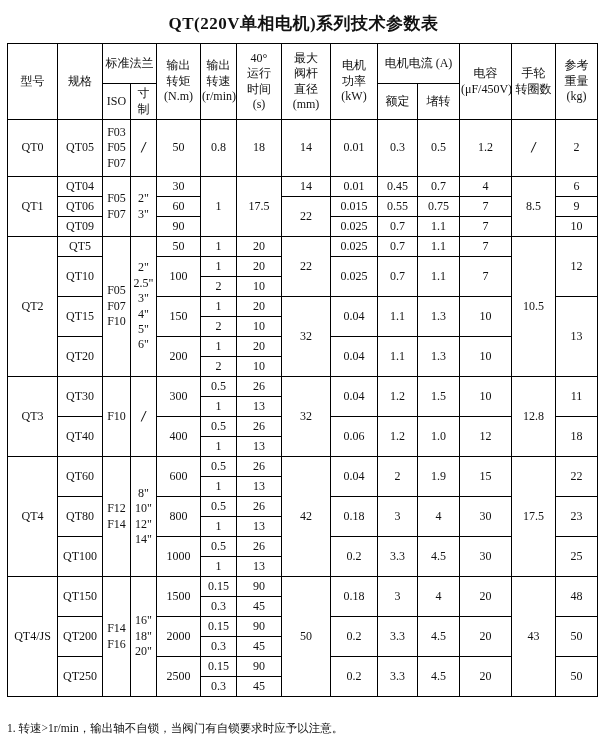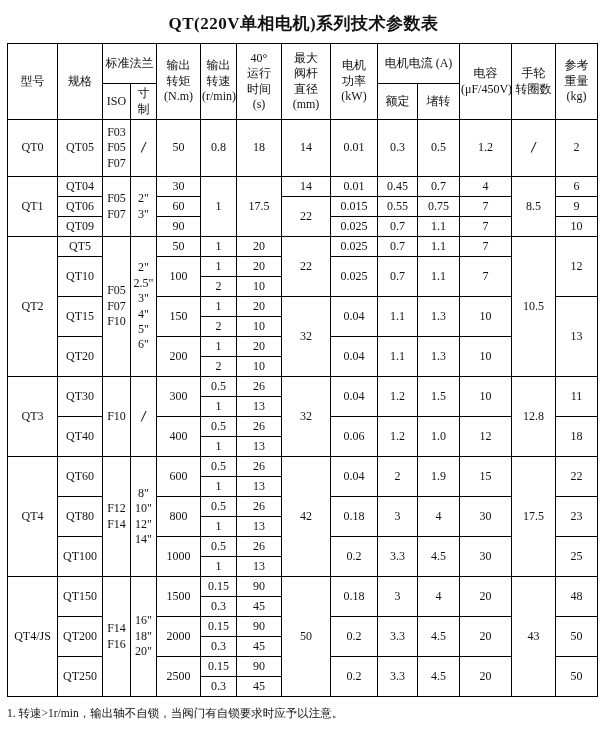--- a/index.html
+++ b/index.html
@@ -47,21 +47,21 @@
   tbody tr { height: 20px; }
   tbody tr:first-child { height: 57px; }
   td.slash, th.slash {
     font-size: 24px;
     font-style: italic;
     font-weight: 300;
     line-height: 1;
     font-family: "DejaVu Sans", sans-serif;
   }
   .notes {
-    margin-top: 7px;
+    margin-top: 22px;
     text-align: left;
   }
   .note-line {
     font-size: 11.5px;
     line-height: 1.65;
     white-space: nowrap;
   }
 </style>
 </head>
 <body>

